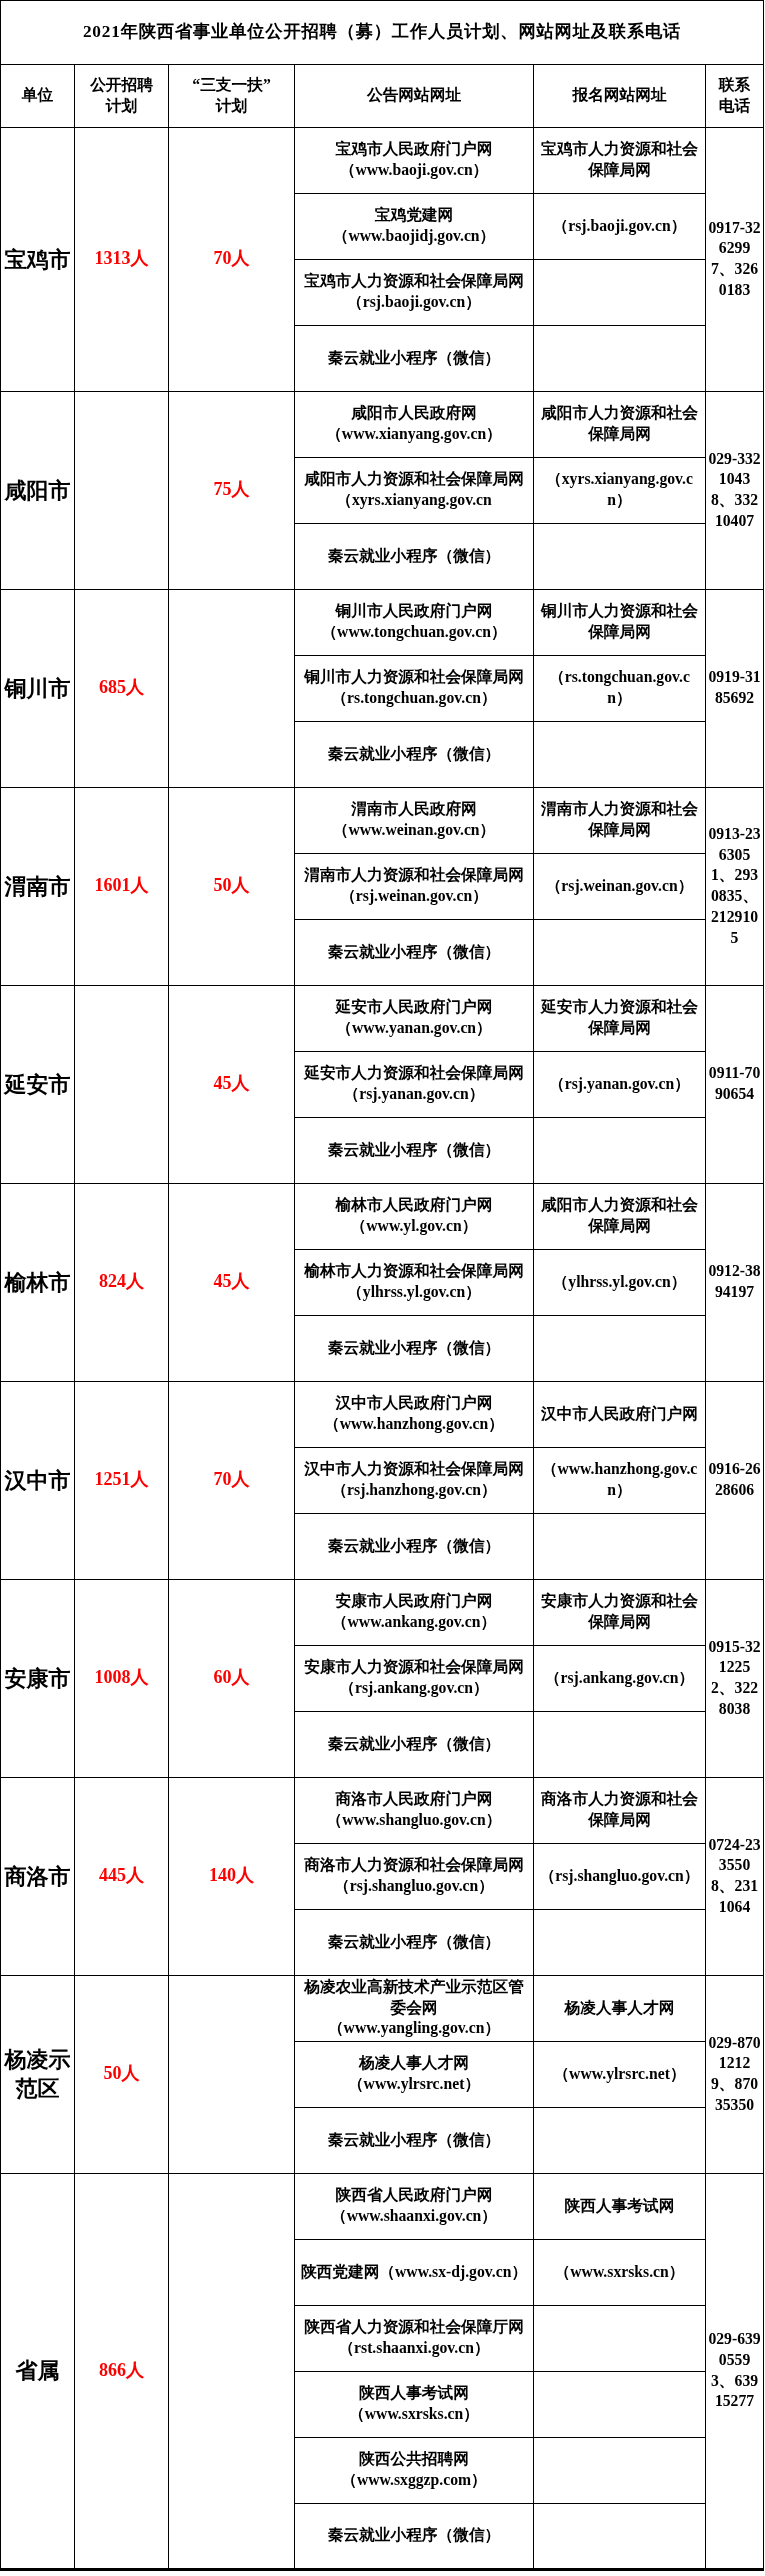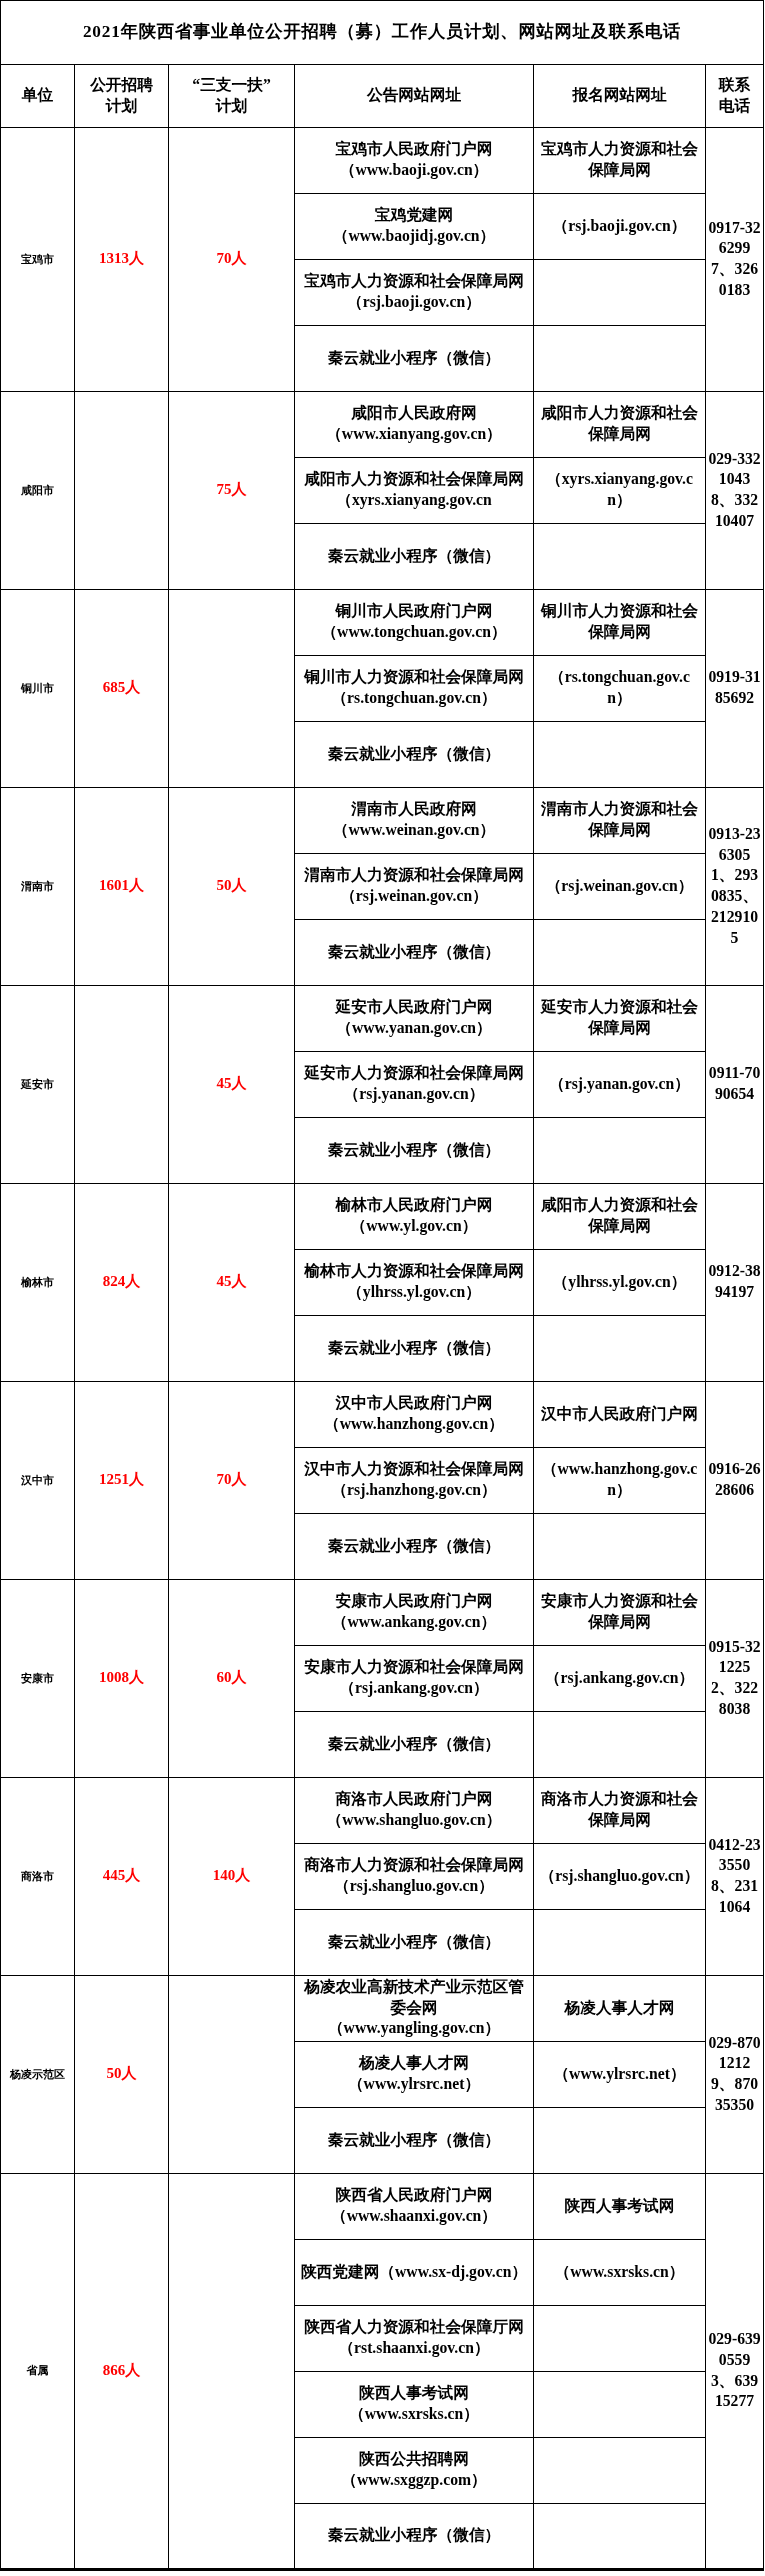--- a/index.html
+++ b/index.html
@@ -14,22 +14,22 @@
   td,th{
     border:1.7px solid #000;
     text-align:center;vertical-align:middle;
     padding:0.8px 3.3px;
     font-size:15.7px;font-weight:700;line-height:1.32;
     word-break:break-all;overflow:hidden;
   }
   .title-cell{font-size:17.3px;height:61px;letter-spacing:0.8px;}
   .header-row{height:63px;padding-left:31px;}
   th{font-size:15.7px;}
-  .unit-cell{font-size:11px;}
-  .plan-cell{font-size:15px;color:#fe0000;}
+  .unit-cell{font-size:22px;}
+  .plan-cell{font-size:18px;color:#fe0000;}
   .site-cell{font-size:15.7px;}
   .phone-cell{font-size:15.7px;padding:0.8px 1.7px;}
 </style>
 </head>
 <body>
 
 <table>
   <colgroup>
     <col style="width:74px">
     <col style="width:94px">
@@ -183,21 +183,21 @@
       <tr style="height: 66px;">
         <td class="site-cell">秦云就业小程序（微信）</td>
         <td class="site-cell"></td>
       </tr>
       <tr style="height: 66px;">
         <td class="unit-cell" rowspan="3">商洛市</td>
         <td class="plan-cell" rowspan="3">445人</td>
         <td class="plan-cell" rowspan="3">140人</td>
         <td class="site-cell">商洛市人民政府门户网<br>（www.shangluo.gov.cn）</td>
         <td class="site-cell">商洛市人力资源和社会保障局网</td>
-        <td class="phone-cell" rowspan="3">0412-2335508、2311064</td>
+        <td class="phone-cell" rowspan="3">0724-2335508、2311064</td>
       </tr>
       <tr style="height: 66px;">
         <td class="site-cell">商洛市人力资源和社会保障局网<br>（rsj.shangluo.gov.cn）</td>
         <td class="site-cell">（rsj.shangluo.gov.cn）</td>
       </tr>
       <tr style="height: 66px;">
         <td class="site-cell">秦云就业小程序（微信）</td>
         <td class="site-cell"></td>
       </tr>
       <tr style="height: 66px;">

